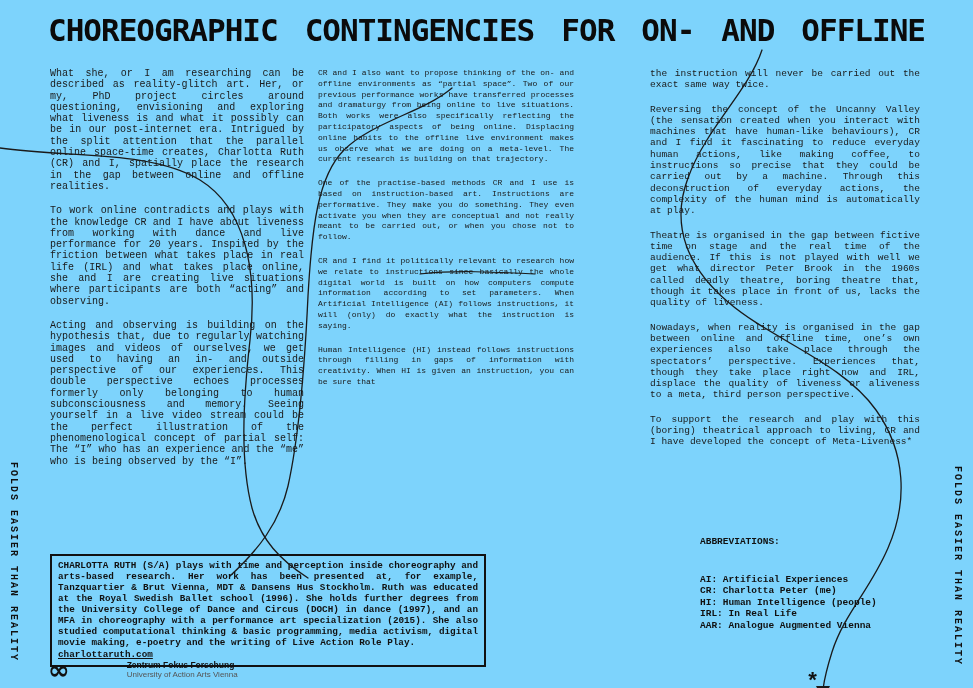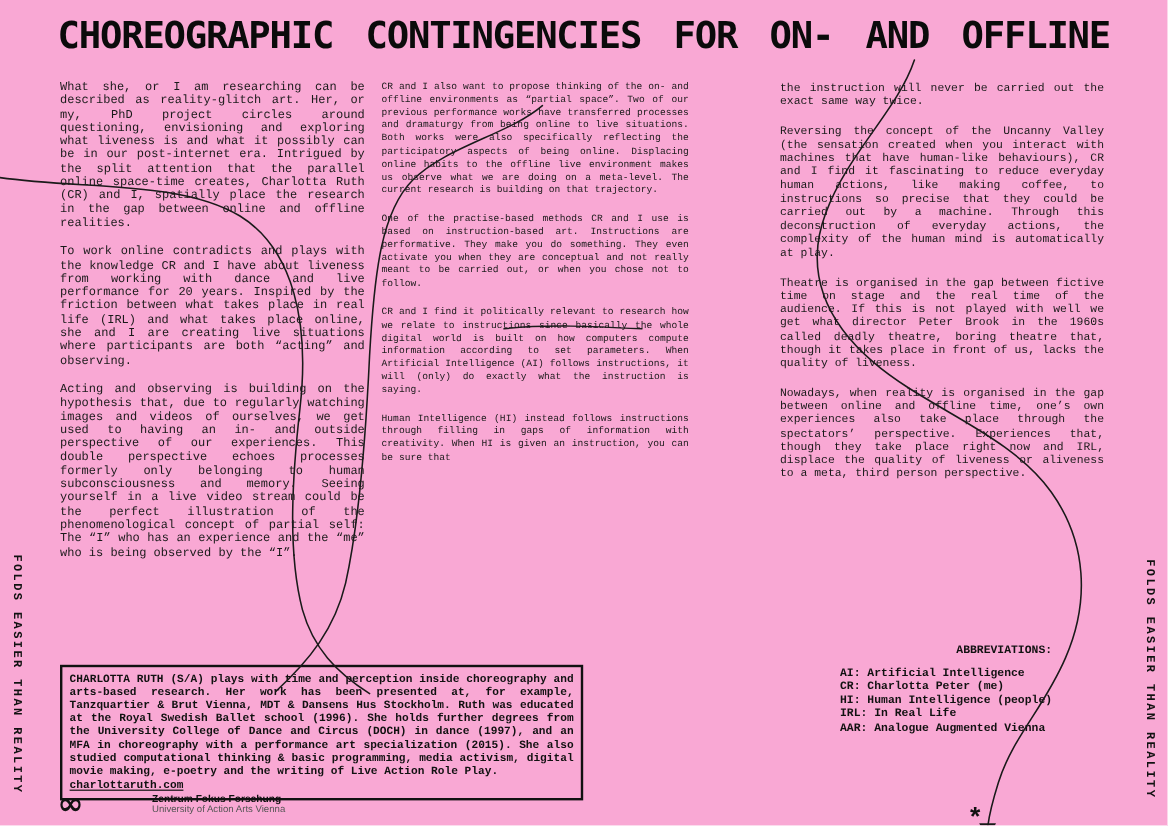--- a/index.html
+++ b/index.html
@@ -1,21 +1,21 @@
 <!DOCTYPE html>
 <html lang="en"><head>
 <meta charset="utf-8">
 <style>
   * { margin: 0; padding: 0; box-sizing: border-box; }
   html, body { background: #ffffff; }
   .page {
     position: relative;
     width: 973px;
     height: 688px;
-    background: #f9a8d4;
+    background: #7dd3fc;
     overflow: hidden;
     color: #111111;
     font-family: "Liberation Mono", "DejaVu Sans Mono", monospace;
   }
   .title {
     position: absolute;
     left: 48px;
     top: 12px;
     width: 877px;
     font-family: "DejaVu Sans Mono", monospace;
@@ -55,21 +55,21 @@
     cursor: pointer;
   }
   .abbr {
     position: absolute;
     left: 700px;
     top: 536px;
     font-weight: bold;
     font-size: 9.5px;
     line-height: 11.6px;
   }
-  .abbr-heading { margin-bottom: 7px; text-align: right; }
+  .abbr-heading { margin-bottom: 26px; }
   .edge {
     position: absolute;
     writing-mode: vertical-rl;
     font-weight: bold;
     font-size: 10px;
     letter-spacing: 2px;
     color: #111111;
   }
   .edge-left  { left: 8px;  top: 462px; }
   .edge-right { right: 10px; top: 466px; }
@@ -123,31 +123,32 @@
     <p>One of the practise-based methods CR and I use is based on instruction-based art. Instructions are performative. They make you do something. They even activate you when they are conceptual and not really meant to be carried out, or when you chose not to follow.</p>
     <p>CR and I find it politically relevant to research how we relate to instructions since basically the whole digital world is built on how computers compute information according to set parameters. When Artificial Intelligence (AI) follows instructions, it will (only) do exactly what the instruction is saying.</p>
     <p>Human Intelligence (HI) instead follows instructions through filling in gaps of information with creativity. When HI is given an instruction, you can be sure that</p>
   </div>
 
   <div class="col col-3">
     <p>the instruction will never be carried out the exact same way twice.</p>
     <p>Reversing the concept of the Uncanny Valley (the sensation created when you interact with machines that have human-like behaviours), CR and I find it fascinating to reduce everyday human actions, like making coffee, to instructions so precise that they could be carried out by a machine. Through this deconstruction of everyday actions, the complexity of the human mind is automatically at play.</p>
     <p>Theatre is organised in the gap between fictive time on stage and the real time of the audience. If this is not played with well we get what director Peter Brook in the 1960s called deadly theatre, boring theatre that, though it takes place in front of us, lacks the quality of liveness.</p>
     <p>Nowadays, when reality is organised in the gap between online and offline time, one’s own experiences also take place through the spectators’ perspective. Experiences that, though they take place right now and IRL, displace the quality of liveness or aliveness to a meta, third person perspective.</p>
+    <p>To support the research and play with this (boring) theatrical approach to living, CR and I have developed the concept of Meta-Liveness*</p>
   </div>
 
   <div class="bio-box">
     <span>CHARLOTTA RUTH (S/A) plays with time and perception inside choreography and arts-based research. Her work has been presented at, for example, Tanzquartier &amp; Brut Vienna, MDT &amp; Dansens Hus Stockholm. Ruth was educated at the Royal Swedish Ballet school (1996). She holds further degrees from the University College of Dance and Circus (DOCH) in dance (1997), and an MFA in choreography with a performance art specialization (2015). She also studied computational thinking &amp; basic programming, media activism, digital movie making, e-poetry and the writing of Live Action Role Play.</span>
     <br>
     <span class="bio-link">charlottaruth.com</span>
   </div>
 
   <div class="abbr">
     <div class="abbr-heading">ABBREVIATIONS:</div>
-    <div>AI: Artificial Intelligence</div>
+    <div>AI: Artificial Experiences</div>
     <div>CR: Charlotta Peter (me)</div>
     <div>HI: Human Intelligence (people)</div>
     <div>IRL: In Real Life</div>
     <div>AAR: Analogue Augmented Vienna</div>
   </div>
 
   <div class="edge edge-left">FOLDS EASIER THAN REALITY</div>
   <div class="edge edge-right">FOLDS EASIER THAN REALITY</div>
 
   <div class="footer">

